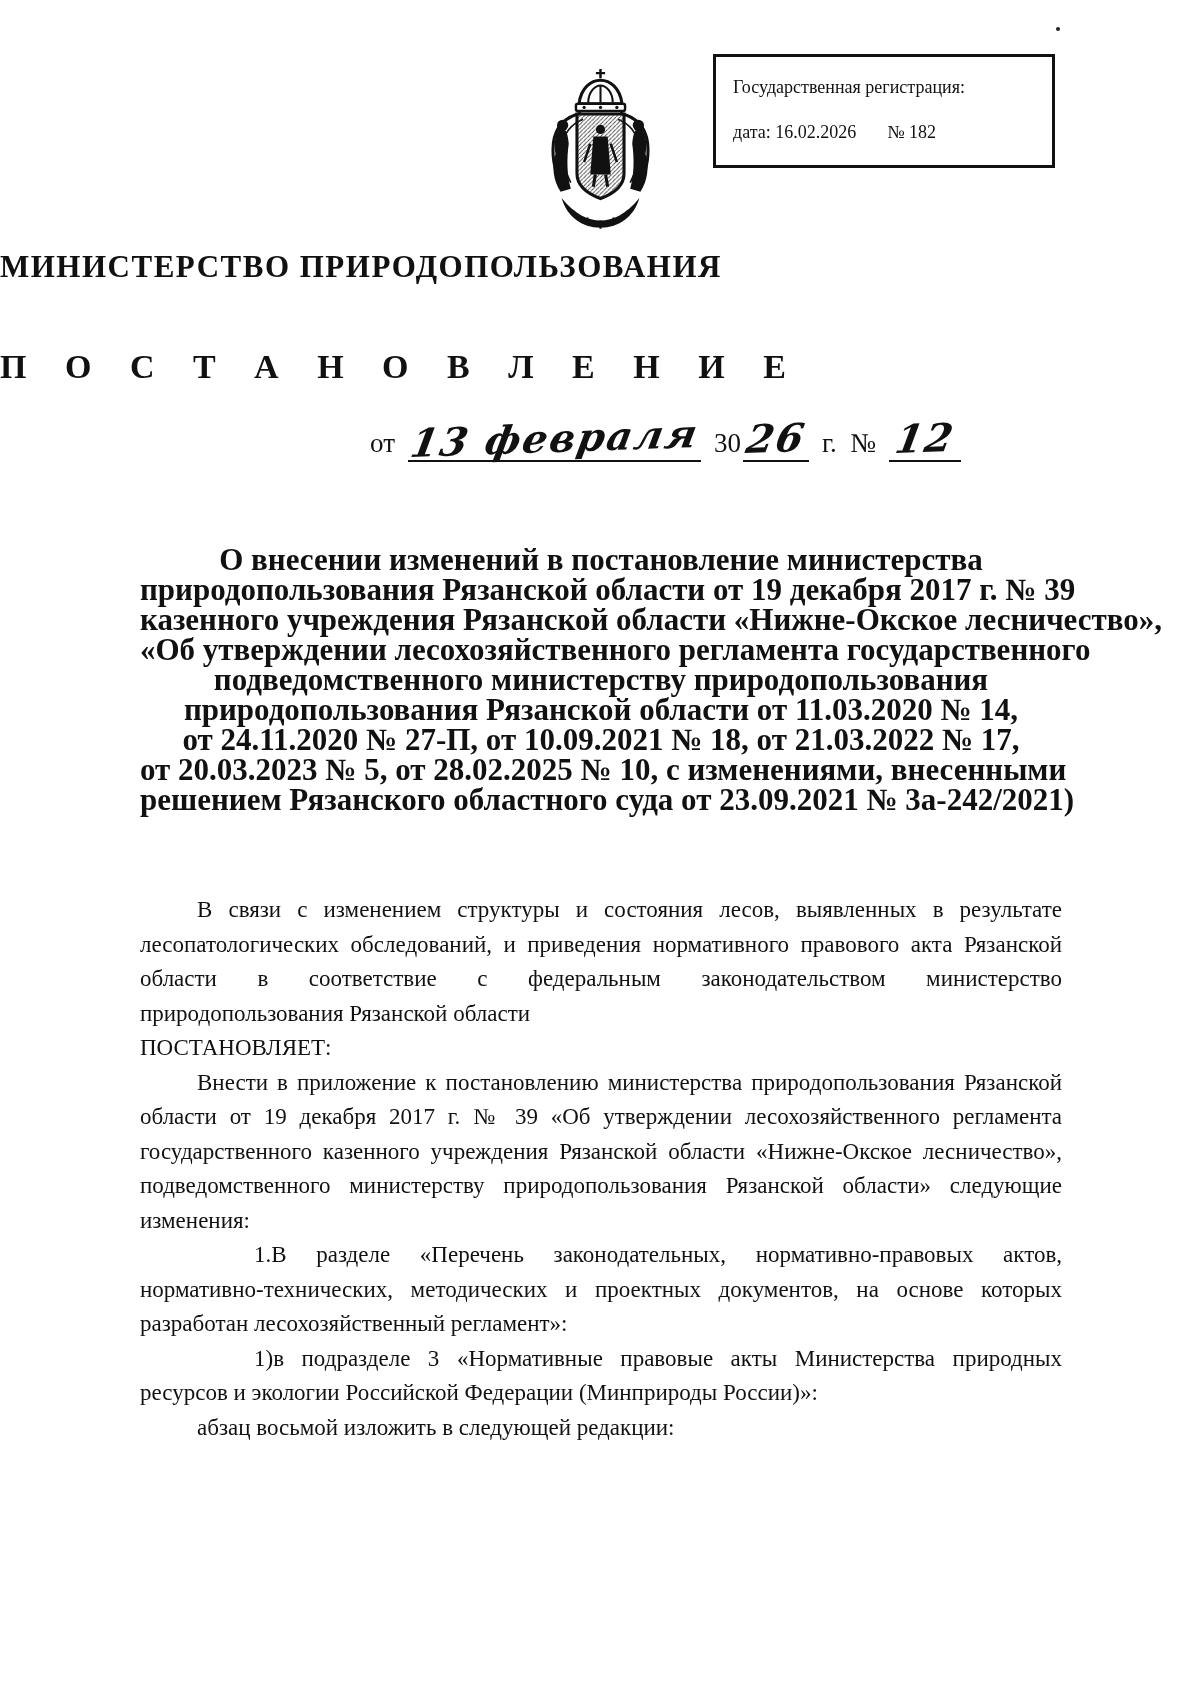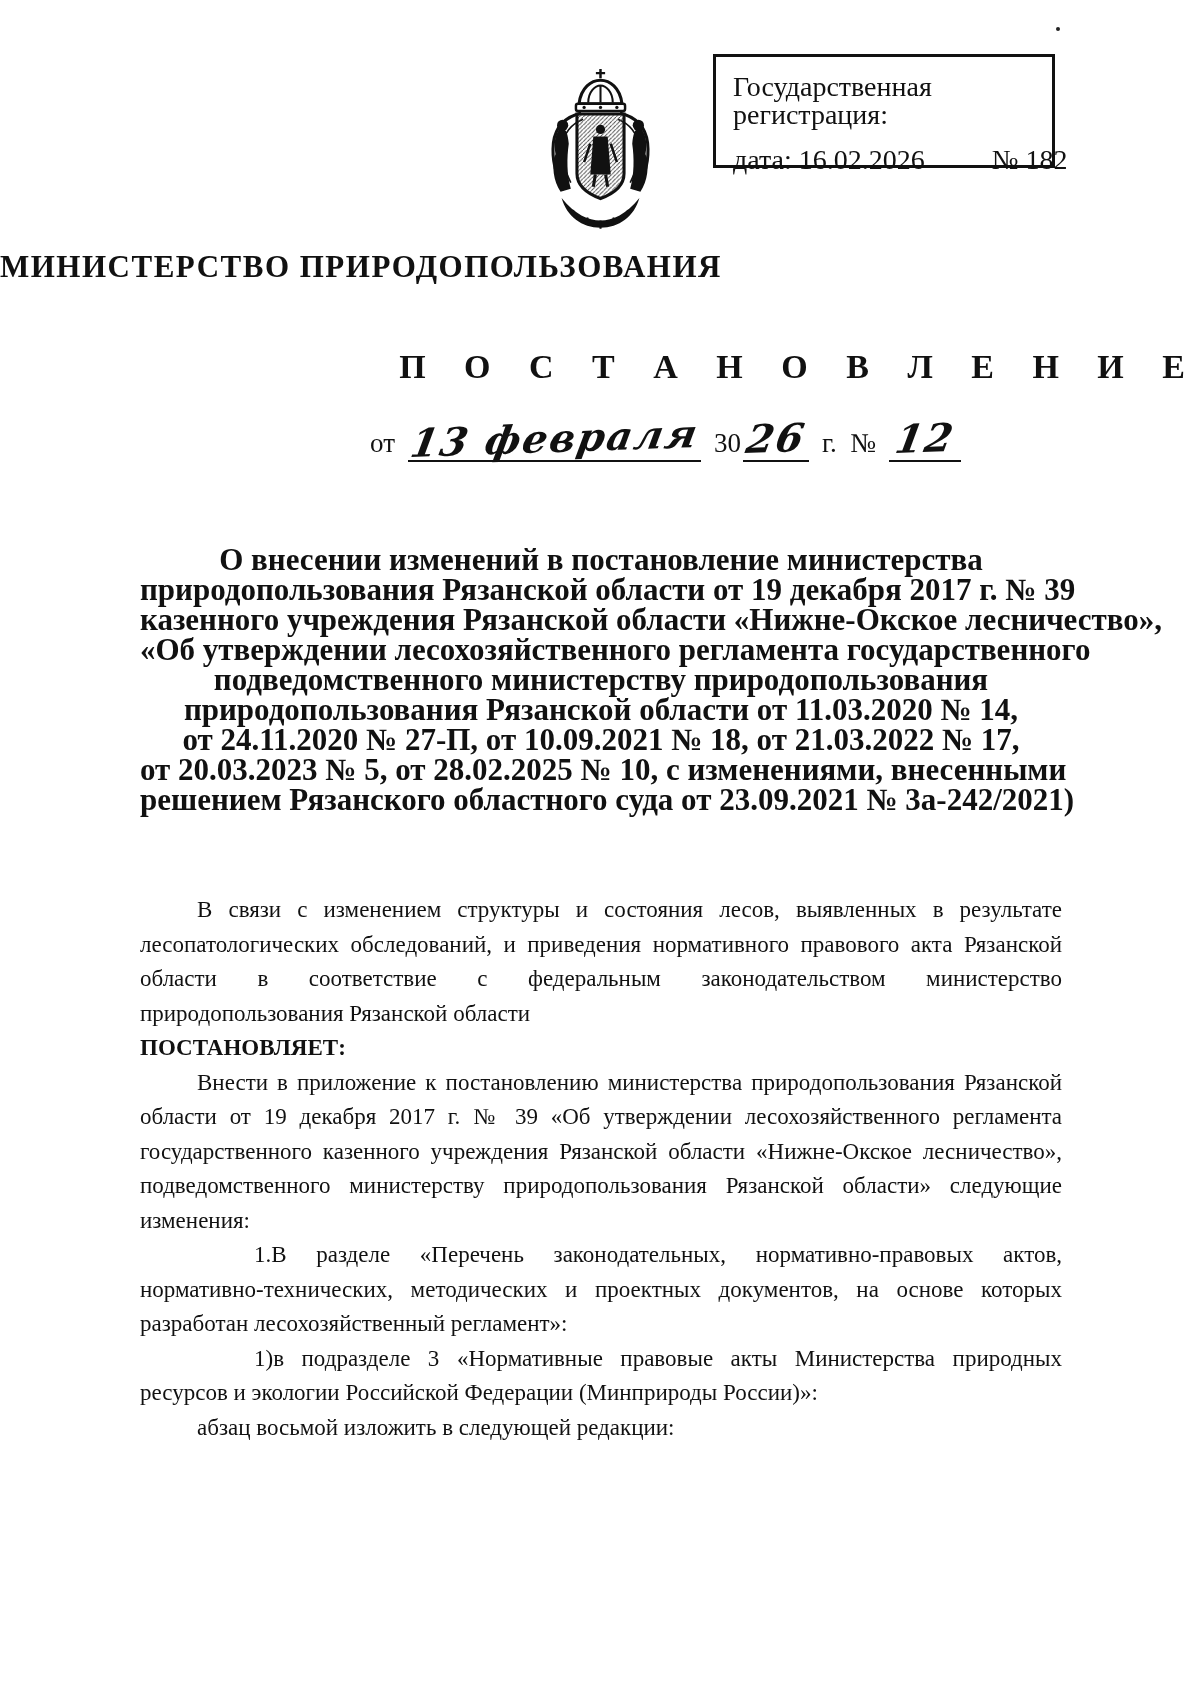--- a/index.html
+++ b/index.html
@@ -13,34 +13,34 @@
   }
   .artifact-dot{
     position:absolute;left:1056px;top:27px;width:4px;height:4px;
     background:#222;border-radius:50%;
   }
   
   .reg-box{
     position:absolute;left:713px;top:54px;width:342px;height:114px;
     border:3px solid #111;box-sizing:border-box;
     padding:16px 14px 0 17px;
-    font-size:28px;line-height:28px;
+    font-size:18px;line-height:28px;
   }
-  .reg-line2{display:flex;gap:67px;margin-top:17px;white-space:nowrap;}
+  .reg-line2{display:flex;gap:31px;margin-top:17px;white-space:nowrap;}
   
   .coat{position:absolute;left:533px;top:68px;width:135px;height:174px;}
   
   .ministry{
     position:absolute;left:0;top:246px;width:1200px;
     font-weight:bold;font-size:31px;line-height:42px;
     letter-spacing:1.5px;
   }
   .doc-type{
     position:absolute;left:0;top:348px;width:1200px;
-    text-align:right;font-weight:bold;font-size:34px;
+    text-align:left;font-weight:bold;font-size:34px;
     letter-spacing:15px;
   }
   
   .date-line{
     position:absolute;left:370px;top:418px;
     font-size:27px;white-space:nowrap;
   }
   .uline{
     display:inline-block;border-bottom:2px solid #111;
     text-align:center;margin:0 6px;
@@ -64,21 +64,21 @@
     font-size:31px;line-height:30px;
   }
   .subject div{white-space:nowrap;}
   
   .body-text{
     position:absolute;left:140px;top:893px;width:922px;
     font-size:23px;line-height:34.5px;
     text-align:justify;
   }
   .body-text p{margin:0;text-indent:57px;}
-  .body-text p.no-indent{text-indent:0;font-weight:bold;}
+  .body-text p.no-indent{text-indent:0;}
   .par-num{display:inline-block;min-width:48px;}
 </style>
 </head>
 <body>
 
 <div class="page">
 
   <div class="artifact-dot"></div>
 
   <div class="reg-box">

